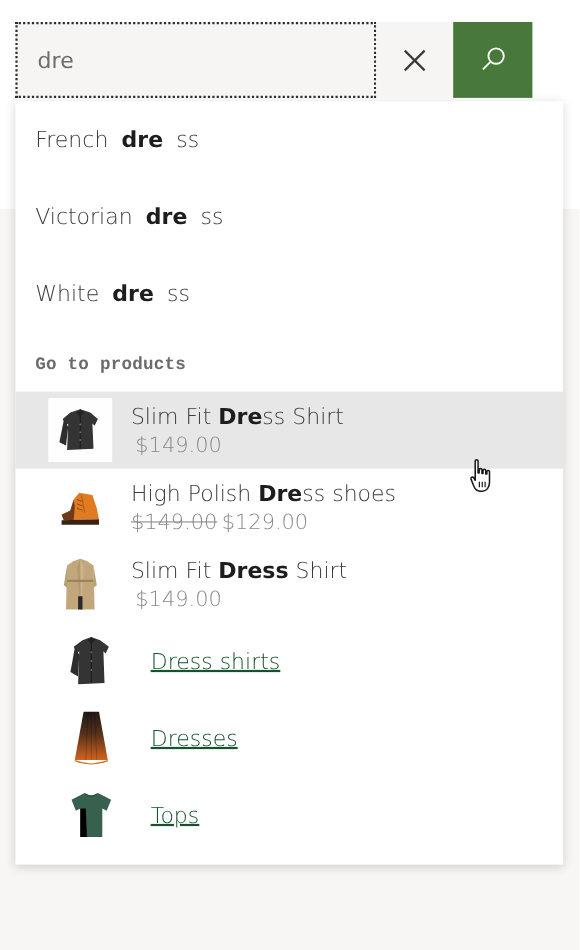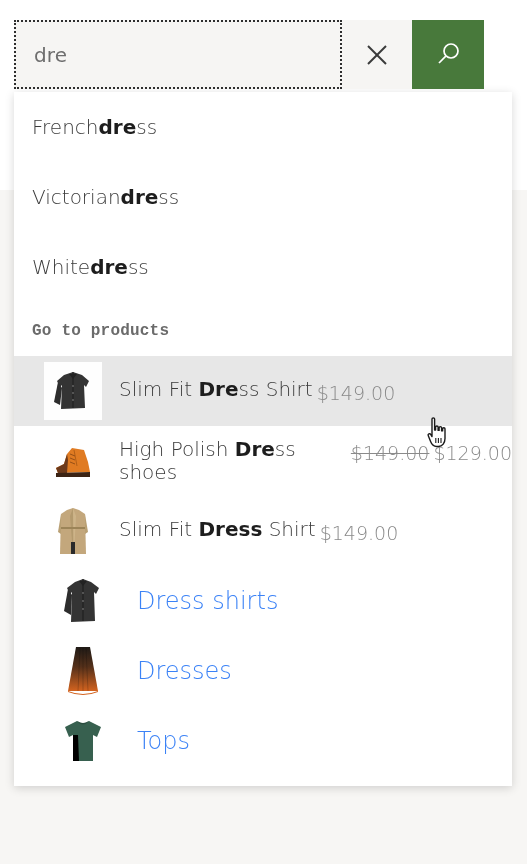--- a/index.html
+++ b/index.html
@@ -102,20 +102,21 @@
 
   .suggest-row {
     height: 70px;
     display: flex;
     align-items: center;
     padding: 0 0 0 18px;
     cursor: pointer;
     font-size: 20px;
     color: #3b3b3b;
     font-weight: 300;
+    gap: 12px;
   }
   .suggest-row b { font-weight: 700; color: #1d1d1d; }
 
   .section-title {
     font-size: 16px;
     font-weight: 700;
     color: #6b6b6b;
     padding: 20px 0 16px 18px;
     letter-spacing: 0.2px;
     font-family: Liberation Mono, monospace;
@@ -134,21 +135,21 @@
     width: 58px;
     height: 58px;
     flex: 0 0 58px;
     background: #ffffff;
     margin-right: 17px;
     position: relative;
     overflow: hidden;
   }
   .thumb.framed { background: #fdfdfd; }
 
-  .product-info { display: flex; flex-direction: row; justify-content: center; }
+  .product-info { display: flex; flex-direction: column; justify-content: center; }
   .product-name {
     font-size: 20px;
     font-weight: 300;
     color: #3b3b3b;
     line-height: 1.15;
   }
   .product-name b { font-weight: 700; color: #1d1d1d; }
   .product-price {
     font-size: 19px;
     color: #8a8a8a;
@@ -166,23 +167,24 @@
     cursor: pointer;
   }
   .cat-thumb {
     width: 48px;
     height: 56px;
     flex: 0 0 48px;
     margin-right: 30px;
     position: relative;
   }
   .cat-label {
-    font-size: 24px;
+    font-size: 20px;
     font-weight: 300;
-    color: #3b82f6;
+    color: #14532d;
+    text-decoration: underline;
   }
 
   
   .art { display:block; width:100%; height:100%; }
 
   
   .cursor {
     position: absolute;
     left: 424px;
     top: 416px;

